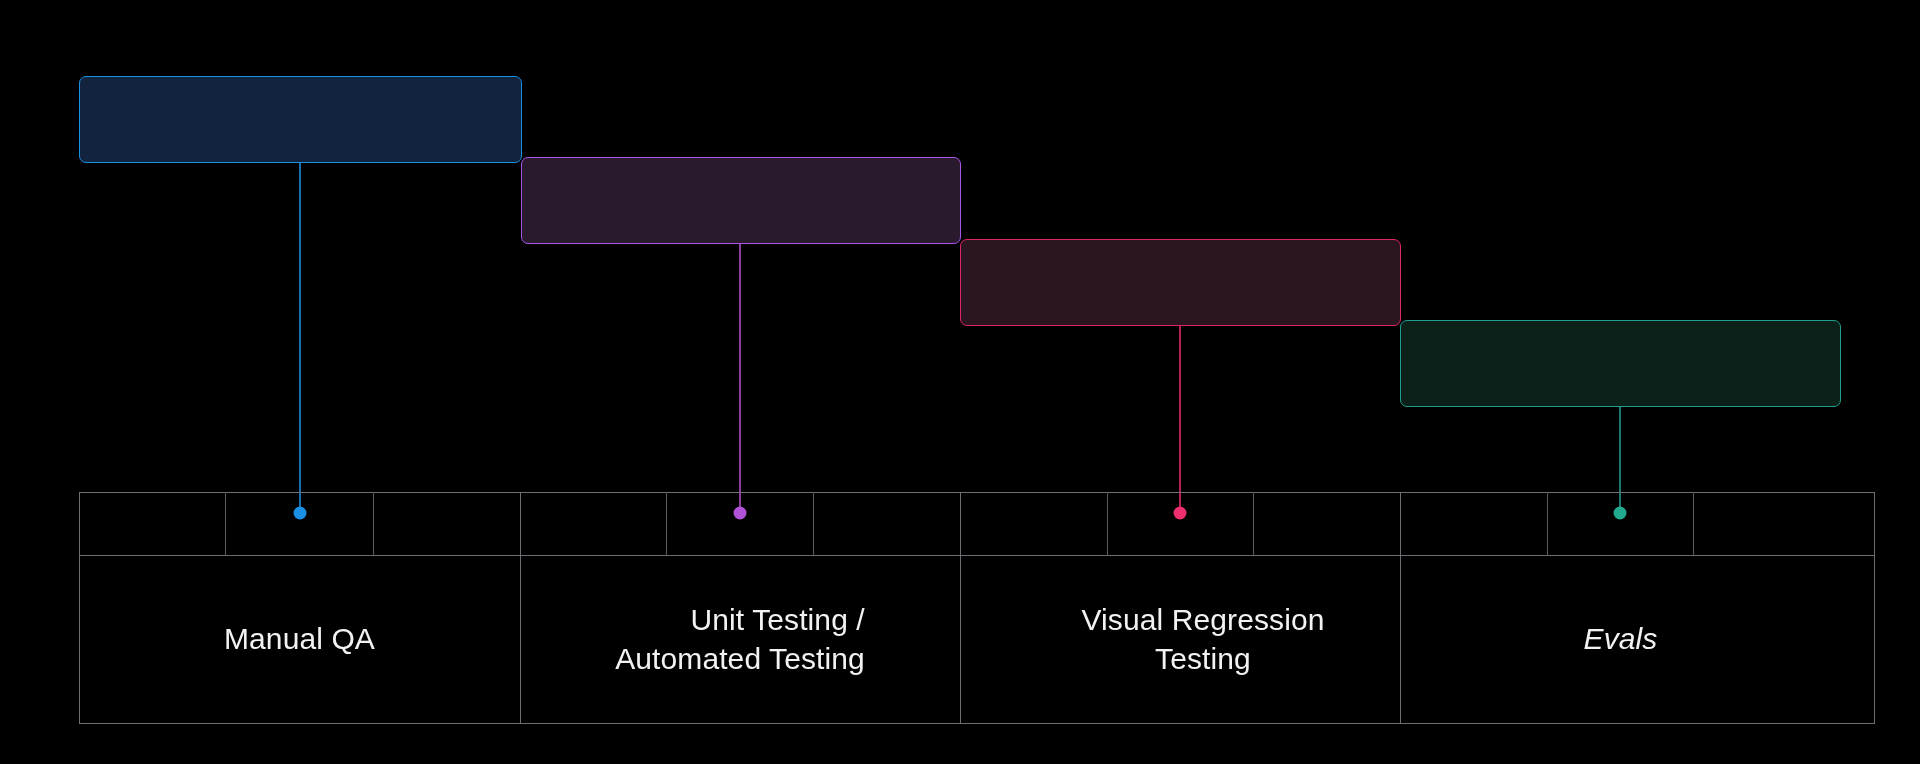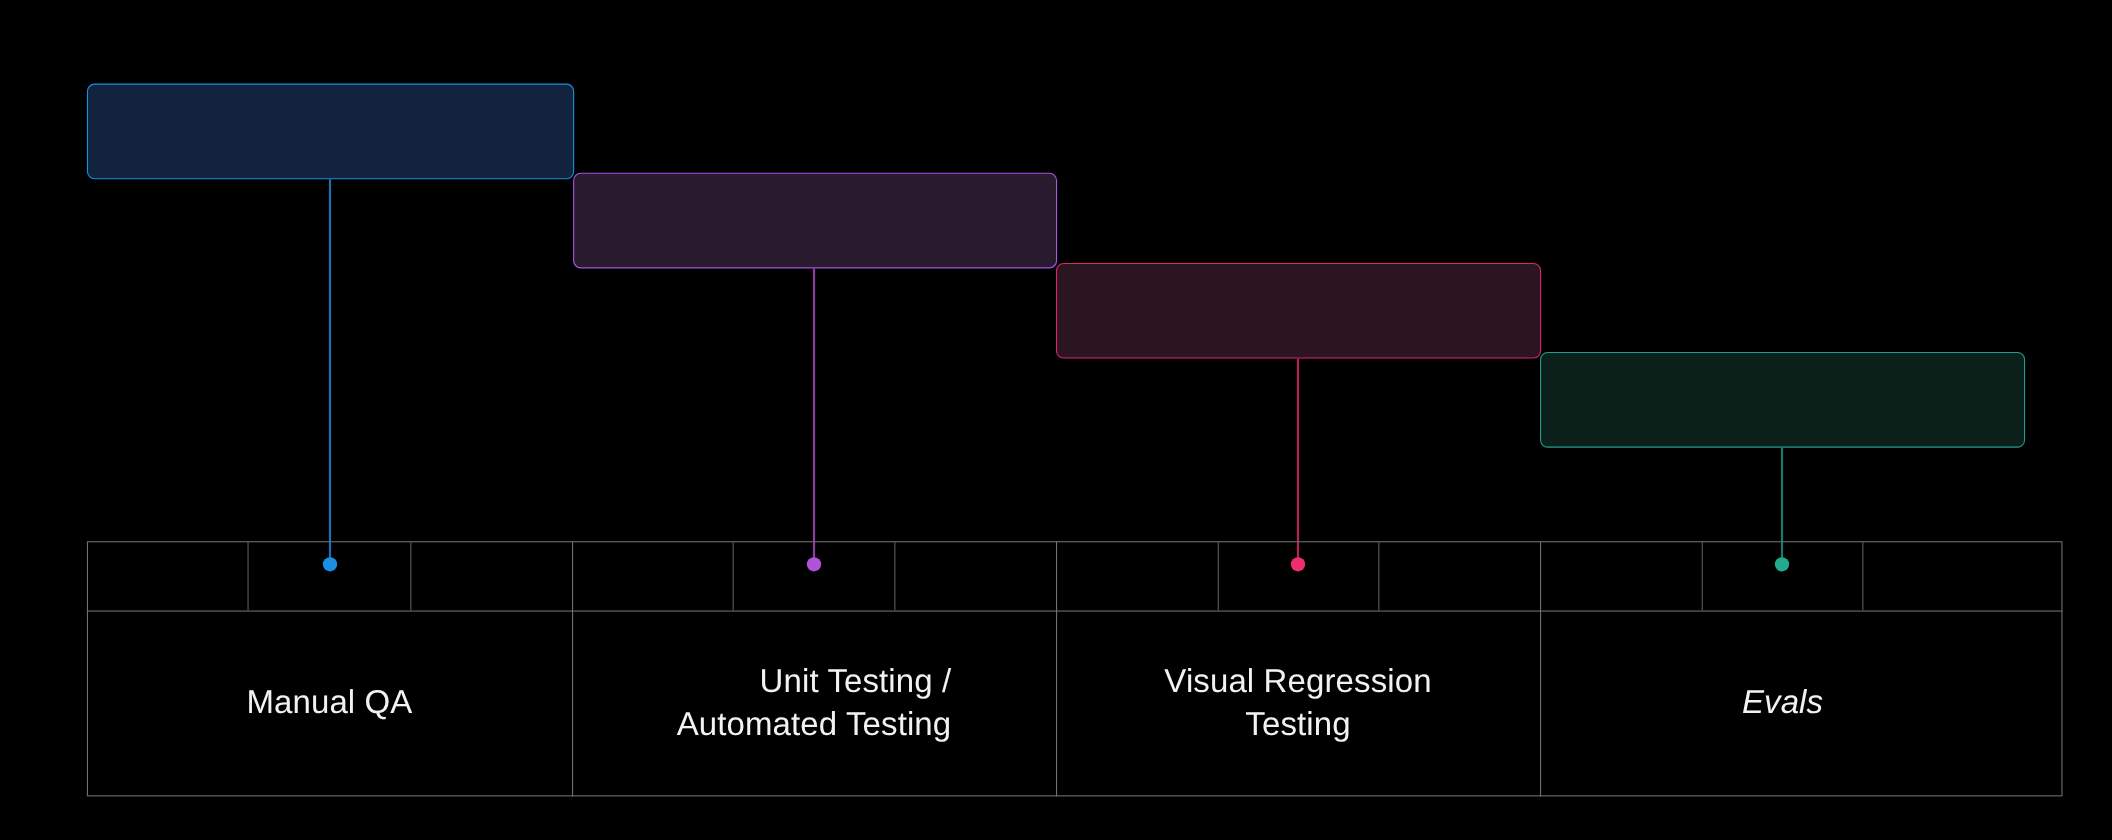--- a/index.html
+++ b/index.html
@@ -133,19 +133,19 @@
         <div class="vline minor" style="left: 1028px; top: 0px; height: 63px;"></div>
         <div class="vline minor" style="left: 1174px; top: 0px; height: 63px;"></div>
         <div class="vline" style="left: 1321px; top: 0px; height: 232px;"></div>
         <div class="vline minor" style="left: 1468px; top: 0px; height: 63px;"></div>
         <div class="vline minor" style="left: 1614px; top: 0px; height: 63px;"></div>
       </div>
     <div id="section-labels">
       <div class="section-label" id="sec-0" style="left: 0px; top: 63px; width: 441px; height: 169px; color: rgb(242, 242, 244); font-size: 30px;">Manual QA</div>
       <div class="section-label" id="sec-1" style="left: 441px; top: 63px; width: 440px; height: 169px; color: rgb(242, 242, 244); font-size: 30px; text-align: right;">Unit Testing /
 Automated Testing</div>
-      <div class="section-label" id="sec-2" style="left: 881px; top: 63px; width: 440px; height: 169px; color: rgb(242, 242, 244); font-size: 30px;">Visual Regression
+      <div class="section-label" id="sec-2" style="left: 881px; top: 63px; width: 440px; height: 169px; color: rgb(242, 242, 244); font-size: 30px; padding-left: 23px;">Visual Regression
 Testing</div>
       <div class="section-label" id="sec-3" style="left: 1321px; top: 63px; width: 441px; height: 169px; color: rgb(242, 242, 244); font-size: 30px; font-style: italic;">Evals</div>
     </div>
   </div>
 
 </div>
 
 </body></html>

